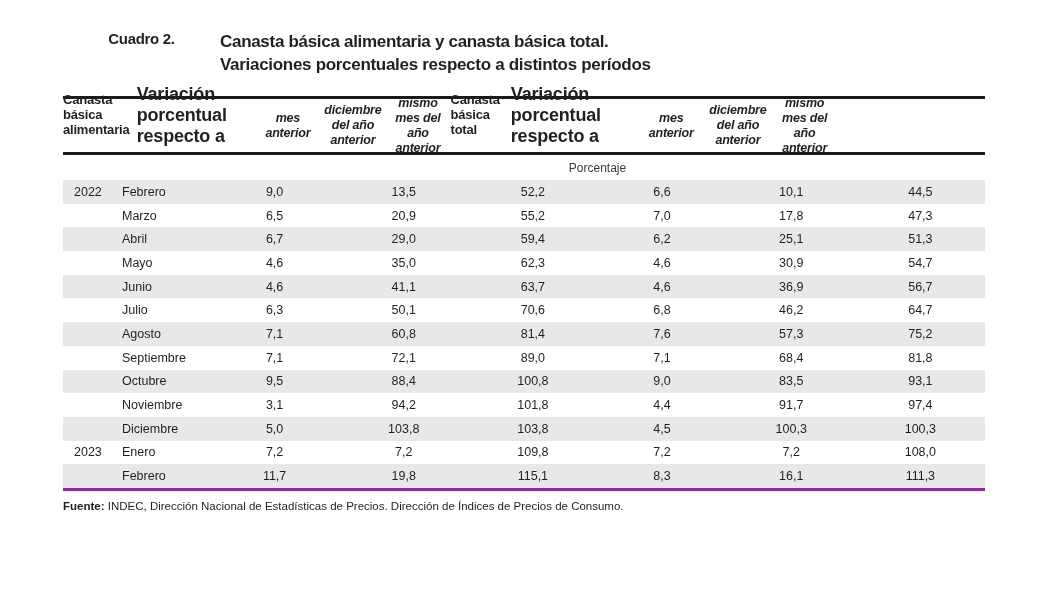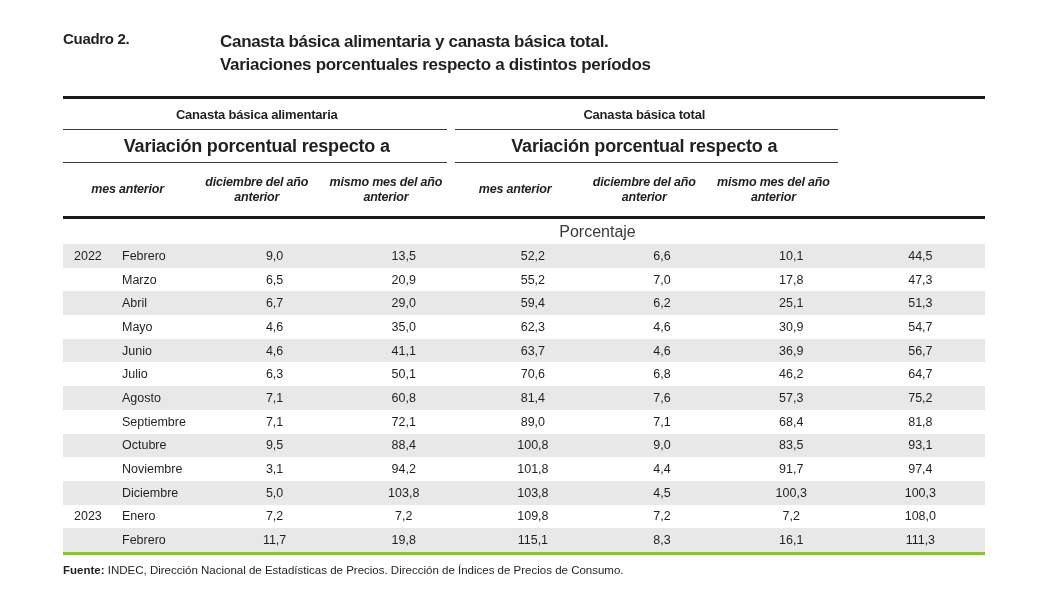--- a/index.html
+++ b/index.html
@@ -7,55 +7,55 @@
   body {
     width: 1048px; height: 591px;
     font-family: "Liberation Sans", "DejaVu Sans", sans-serif;
     color: #231f20;
     overflow: hidden;
   }
   .page { padding: 30px 0 0 63px; }
 
   
   .titleblock { display: flex; margin-bottom: 20px; }
-  .cuadro { width: 157px; font-size: 15px; font-weight: bold; letter-spacing: -0.3px; }
+  .cuadro { width: 157px; font-size: 15px; font-weight: bold; letter-spacing: -0.3px; text-align: center; }
   .tit { font-size: 17px; font-weight: bold; line-height: 23px; letter-spacing: -0.3px; }
 
   
   .tbl { width: 922px; }
   .thead {
     display: flex;
     border-top: 3px solid #1a1a1a;
     border-bottom: 3px solid #1a1a1a;
   }
   .mes {
     width: 147px; display: flex; align-items: center; justify-content: center;
     font-weight: bold; font-size: 13px;
   }
-  .grp { width: 387.5px; display: flex; flex-direction: column; }
+  .grp { width: 387.5px; display: flex; flex-direction: row; }
   .grp-title, .grp-sub {
     display: flex; align-items: center; justify-content: center;
     font-weight: bold; letter-spacing: -0.2px;
   }
   .grp-title { height: 30px; font-size: 13px; }
   .grp-sub   { height: 32px; font-size: 18px; }
   .rule-thin { height: 1px; background: #3c3c3c; }
   .grp-left  .rule-thin { margin-right: 4px; }
   .grp-right .rule-thin { margin-left: 4px; }
   .cols { display: flex; height: 53px; font-style: italic; }
   .colh {
     width: 33.333%; display: flex; align-items: center; justify-content: center;
     text-align: center; font-weight: bold; font-size: 12.5px; line-height: 15px;
     letter-spacing: -0.2px; padding: 0 8px;
   }
 
   .unit-row { height: 25px; display: flex; align-items: center; }
-  .unit { margin-left: 147px; width: 775px; text-align: center; font-size: 16px; color: #3a3a3a; }
-
-  .tbody { border-bottom: 3px solid #84cc16; }
+  .unit { margin-left: 147px; width: 775px; text-align: center; font-size: 12px; color: #3a3a3a; }
+
+  .tbody { border-bottom: 3px solid #a21caf; }
   .row { display: flex; height: 23.7px; align-items: center; font-size: 12.5px; }
   .row.shaded { background: #e8e8e8; }
   .c-year  { width: 47px;  padding-left: 11px; }
   .c-month { width: 100px; padding-left: 12px; }
   .c-val   { width: 129.17px; text-align: center; }
 
   .footer { margin-top: 9px; width: 922px; text-align: left; font-size: 11.5px; }
   .footer .lbl { font-weight: bold; }
 </style>
 </head>

